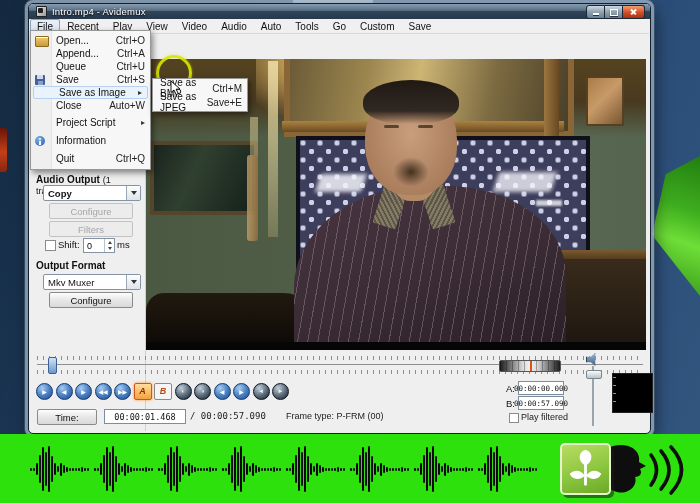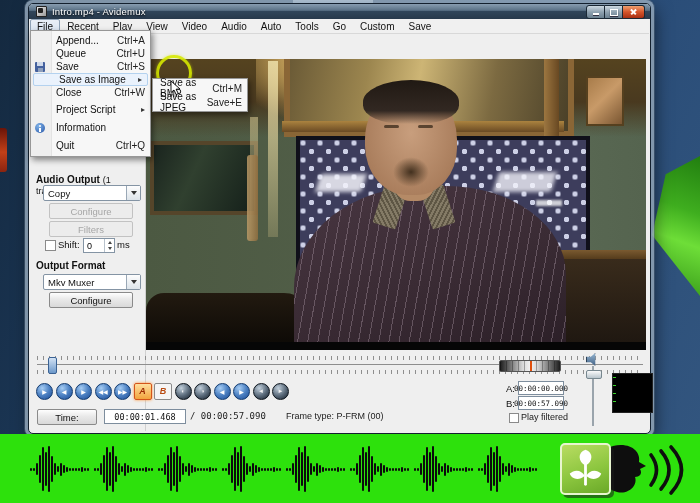--- a/index.html
+++ b/index.html
@@ -105,21 +105,21 @@
       <span class="mb-item">Tools</span>
       <span class="mb-item">Go</span>
       <span class="mb-item">Custom</span>
       <span class="mb-item">Save</span>
     </div>
 
     <div class="abs" style="left:2px;top:30px;width:114px;bottom:2px;border-right:1px solid #d0d0d0;">
       <div class="abs sb-h" style="left:5px;top:140px;">
         <span>Audio Output</span> <span style="font-weight:normal;font-size:9px;">(1 track(s))</span>
       </div>
-      <div class="abs combo" style="left:12px;top:151px;width:92px;height:14px;">
+      <div class="abs combo" style="left:12px;top:151px;width:92px;height:14px;font-weight:bold;">
         <span>Copy</span>
         <span class="combo-arr">
             <span class="tri-d"></span>
           </span>
       </div>
       <div class="abs sbtn disabled" style="left:18px;top:169px;width:82px;height:14px;">
         <span>Configure</span>
       </div>
       <div class="abs sbtn disabled" style="left:18px;top:187px;width:82px;height:14px;">
         <span>Filters</span>
@@ -240,20 +240,25 @@
     <div class="abs field" style="left:75px;top:405px;width:80px;height:13px;font-size:8.5px;">
       <span>00:00:01.468</span>
     </div>
     <span class="abs" style="left:161px;top:407px;font-size:9px;color:#222;font-family:'DejaVu Sans Mono',monospace;">/ 00:00:57.090</span>
     <span class="abs" style="left:257px;top:407px;font-size:9px;color:#222;">Frame type: P-FRM (00)</span>
   </div>
 
   <div class="abs menu" style="left:30px;top:30px;width:119px;padding:3px 0 4px 0;z-index:50;">
     <div class="menu-gutter"></div>
     <div class="mrow">
+      <span class="micon" style="width:12px;height:9px;background:linear-gradient(#f0cc6e,#c79a3a);border-radius:1px;box-shadow:inset 0 1px 0 #fff;border:1px solid #8a6a20;"></span>
+      <span>Open...</span>
+        <span class="sc">Ctrl+O</span>
+    </div>
+    <div class="mrow">
       <span>Append...</span>
         <span class="sc">Ctrl+A</span>
     </div>
     <div class="mrow">
       <span>Queue</span>
         <span class="sc">Ctrl+U</span>
     </div>
     <div class="mrow">
       <span class="micon" style="width:10px;height:10px;background:#44619e;border-radius:1px;position:absolute;">
         <span style="position:absolute;left:2px;top:0;width:6px;height:4px;background:#cfd9ea;"></span>
@@ -261,21 +266,21 @@
       </span>
       <span>Save</span>
         <span class="sc">Ctrl+S</span>
     </div>
     <div class="mrow mrow-hl" style="margin:0 2px;">
       <span>Save as Image</span>
         <span class="arr">▸</span>
     </div>
     <div class="mrow">
       <span>Close</span>
-        <span class="sc">Ctrl+W</span>
+        <span class="sc">Auto+W</span>
     </div>
     <div class="mrow" style="margin-top:4px;">
       <span>Project Script</span>
         <span class="arr">▸</span>
     </div>
     <div class="mrow" style="margin-top:5px;">
       <span class="micon" style="width:10px;height:10px;border-radius:50%;background:radial-gradient(circle at 35% 30%,#7fb2e8,#2a58a8);position:absolute;">
         <span style="position:absolute;left:4px;top:1.5px;width:2px;height:2px;background:#fff;border-radius:50%;"></span>
         <span style="position:absolute;left:4px;top:4.5px;width:2px;height:4px;background:#fff;"></span>
       </span>

